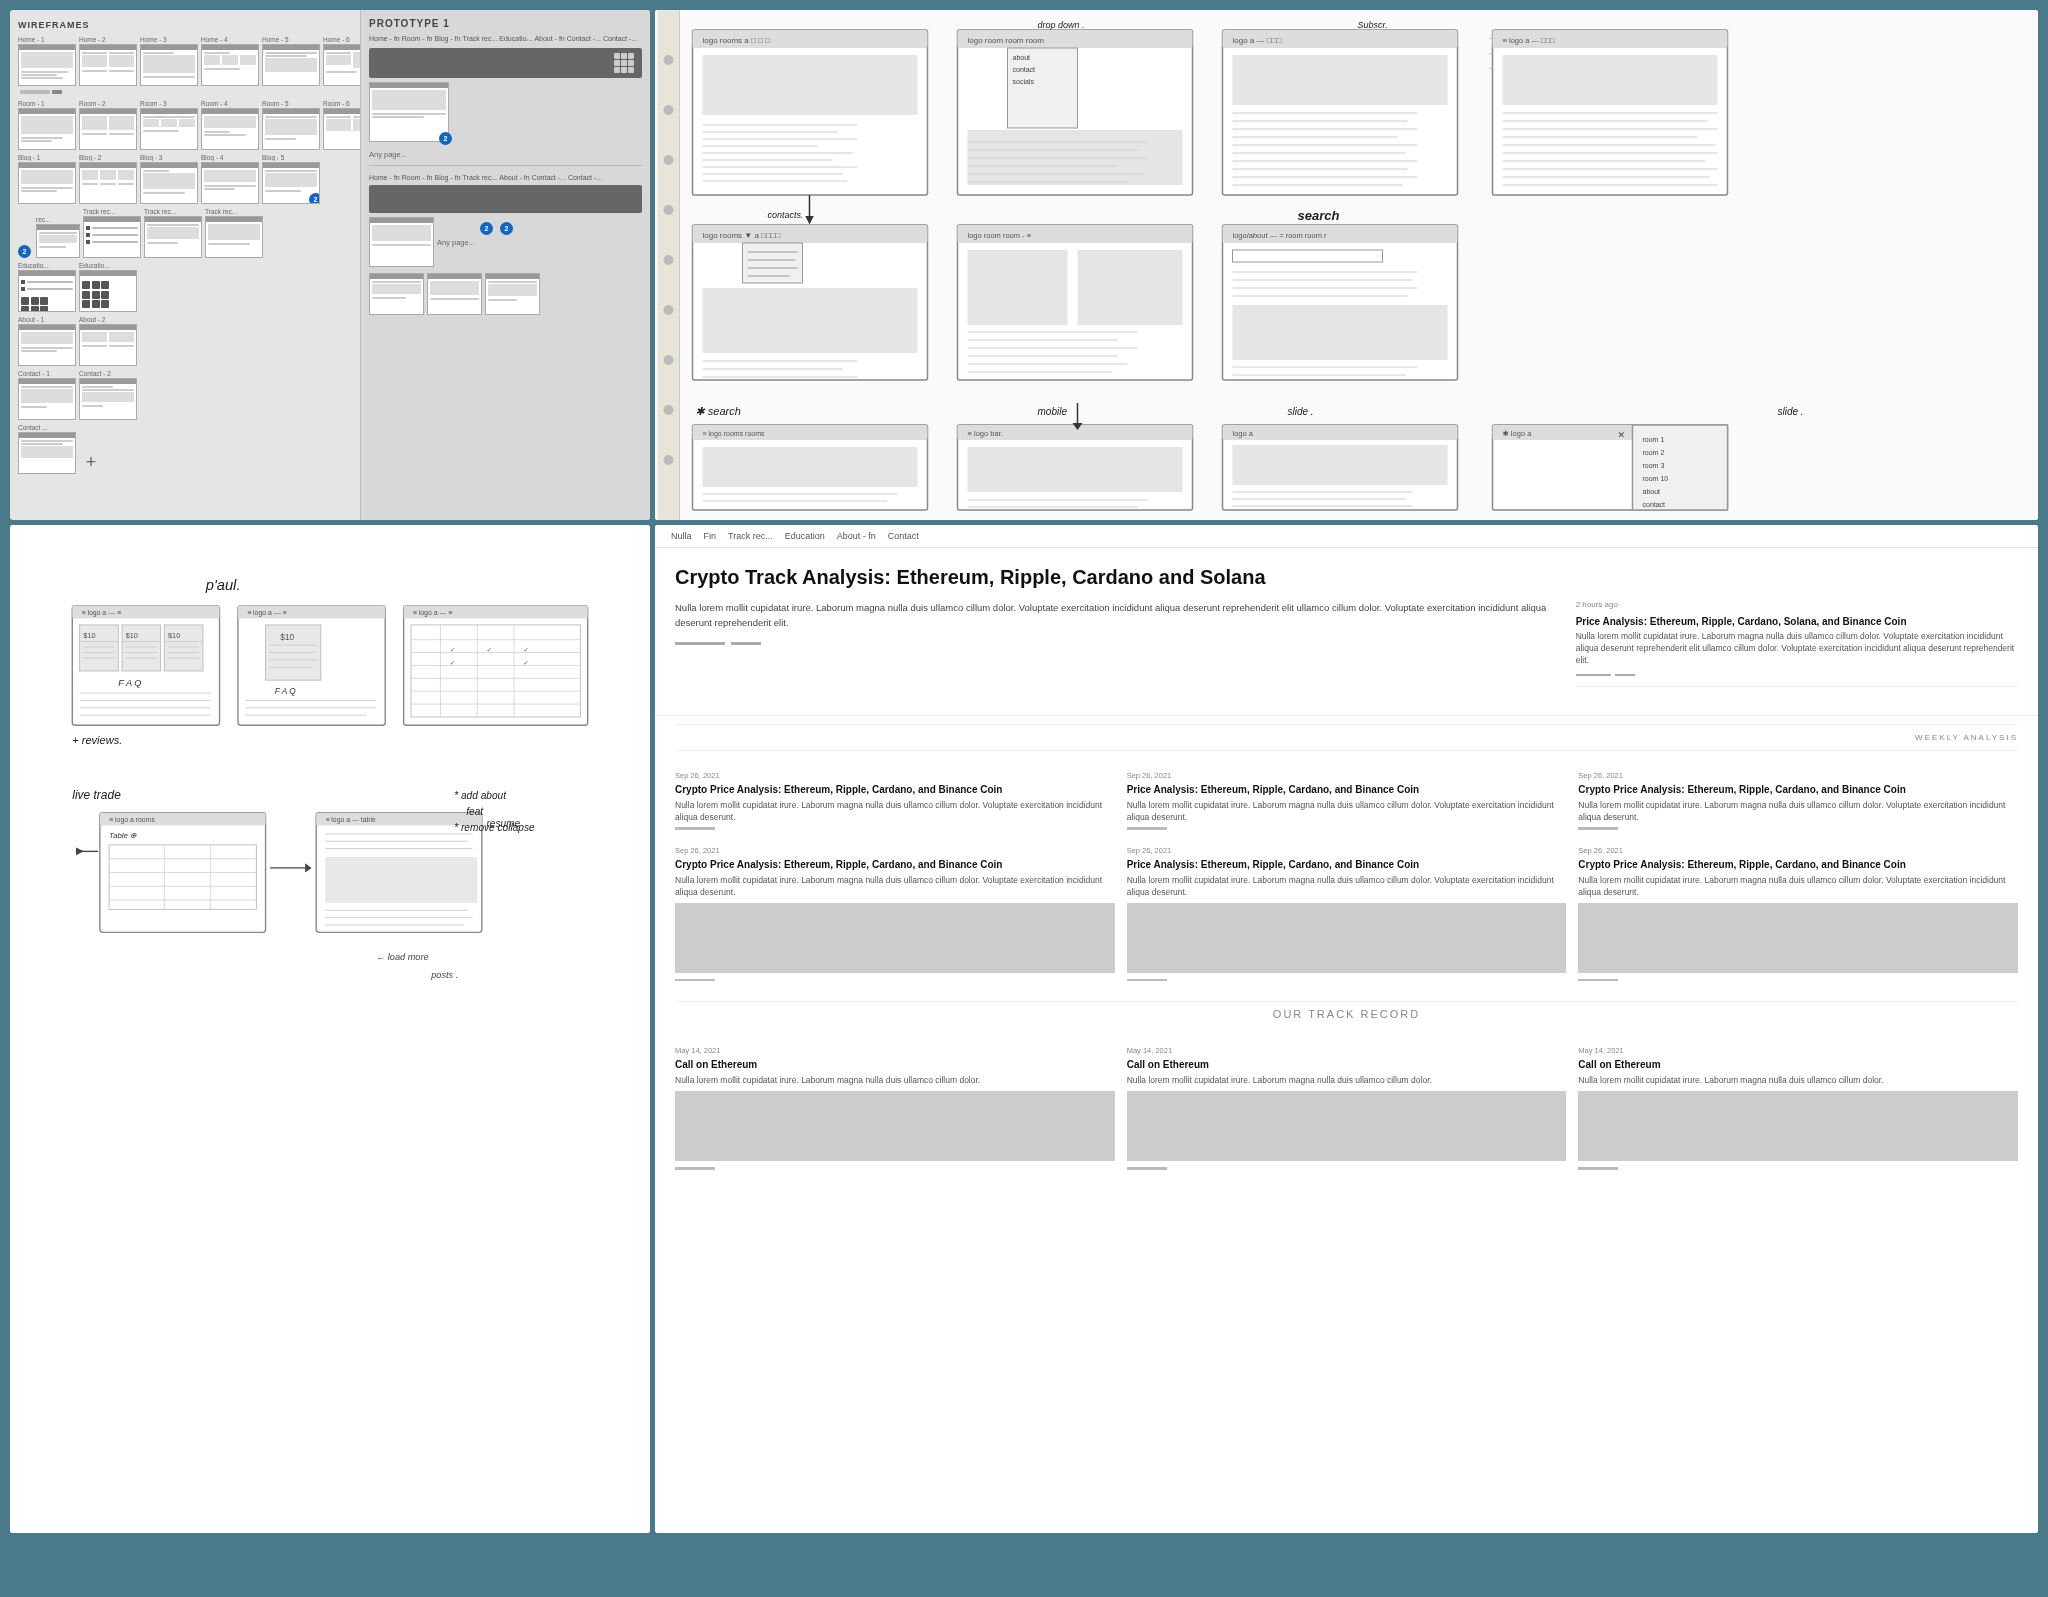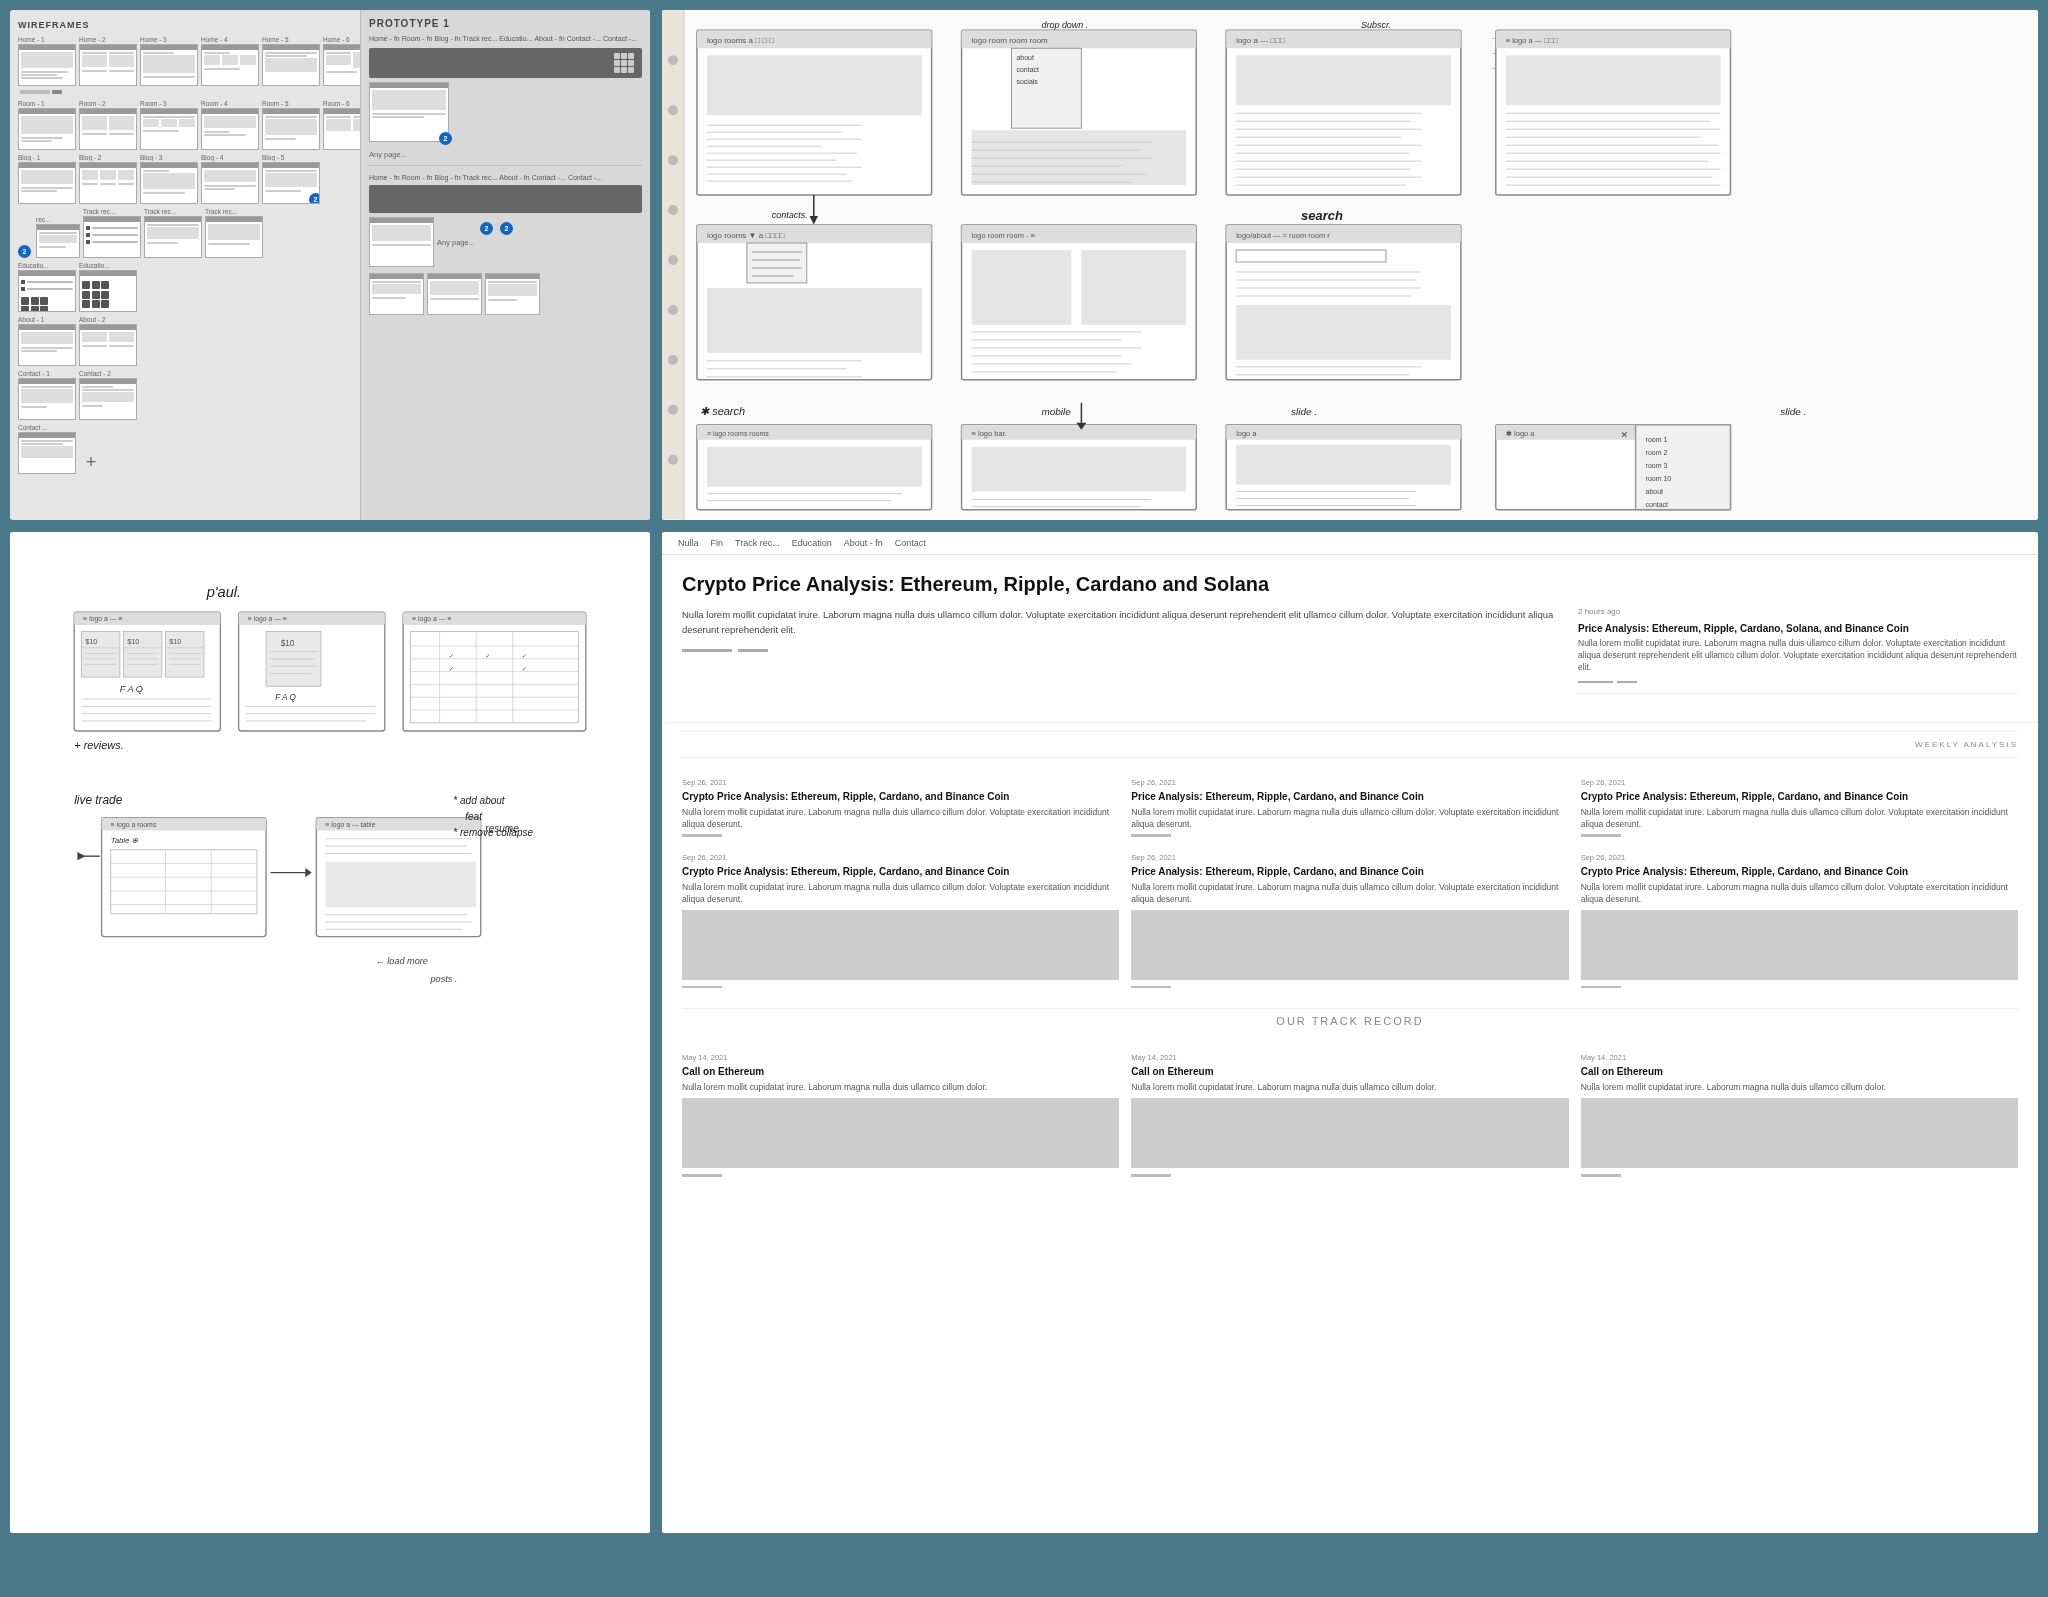--- a/index.html
+++ b/index.html
@@ -10,21 +10,21 @@
       font-family: Arial, sans-serif;
       overflow: hidden;
       position: relative;
     }
 
     
     .outer-grid {
       display: grid;
       grid-template-columns: 640px 1fr;
       grid-template-rows: 510px 1fr;
-      gap: 12px;
+      gap: 5px;
       padding: 10px;
       width: 2048px;
       height: 1543px;
     }
 
     .panel {
       background: #fff;
       border-radius: 3px;
       overflow: hidden;
       position: relative;
@@ -1260,21 +1260,21 @@
       <div class="site-top-nav">
         <span class="site-nav-link">Nulla</span>
         <span class="site-nav-link">Fin</span>
         <span class="site-nav-link">Track rec...</span>
         <span class="site-nav-link">Education</span>
         <span class="site-nav-link">About - fn</span>
         <span class="site-nav-link">Contact</span>
       </div>
 
       <div class="hero-article">
-        <div class="hero-title">Crypto Price Analysis: Ethereum, Ripple, Cardano and Solana</div>
+        <div class="hero-title">Crypto Track Analysis: Ethereum, Ripple, Cardano and Solana</div>
         <div class="two-col">
           <div class="hero-main">
             <div class="hero-body-text">Nulla lorem mollit cupidatat irure. Laborum magna nulla duis ullamco cillum dolor. Voluptate exercitation incididunt aliqua deserunt reprehenderit elit ullamco cillum dolor. Voluptate exercitation incididunt aliqua deserunt reprehenderit elit.</div>
             <div style="display:flex; gap:6px; margin-bottom:8px;">
               <div style="height:3px; background:#aaa; width:50px; margin-top:4px;"></div>
               <div style="height:3px; background:#aaa; width:30px; margin-top:4px;"></div>
             </div>
           </div>
           <div class="hero-side">
             <div class="side-article">

